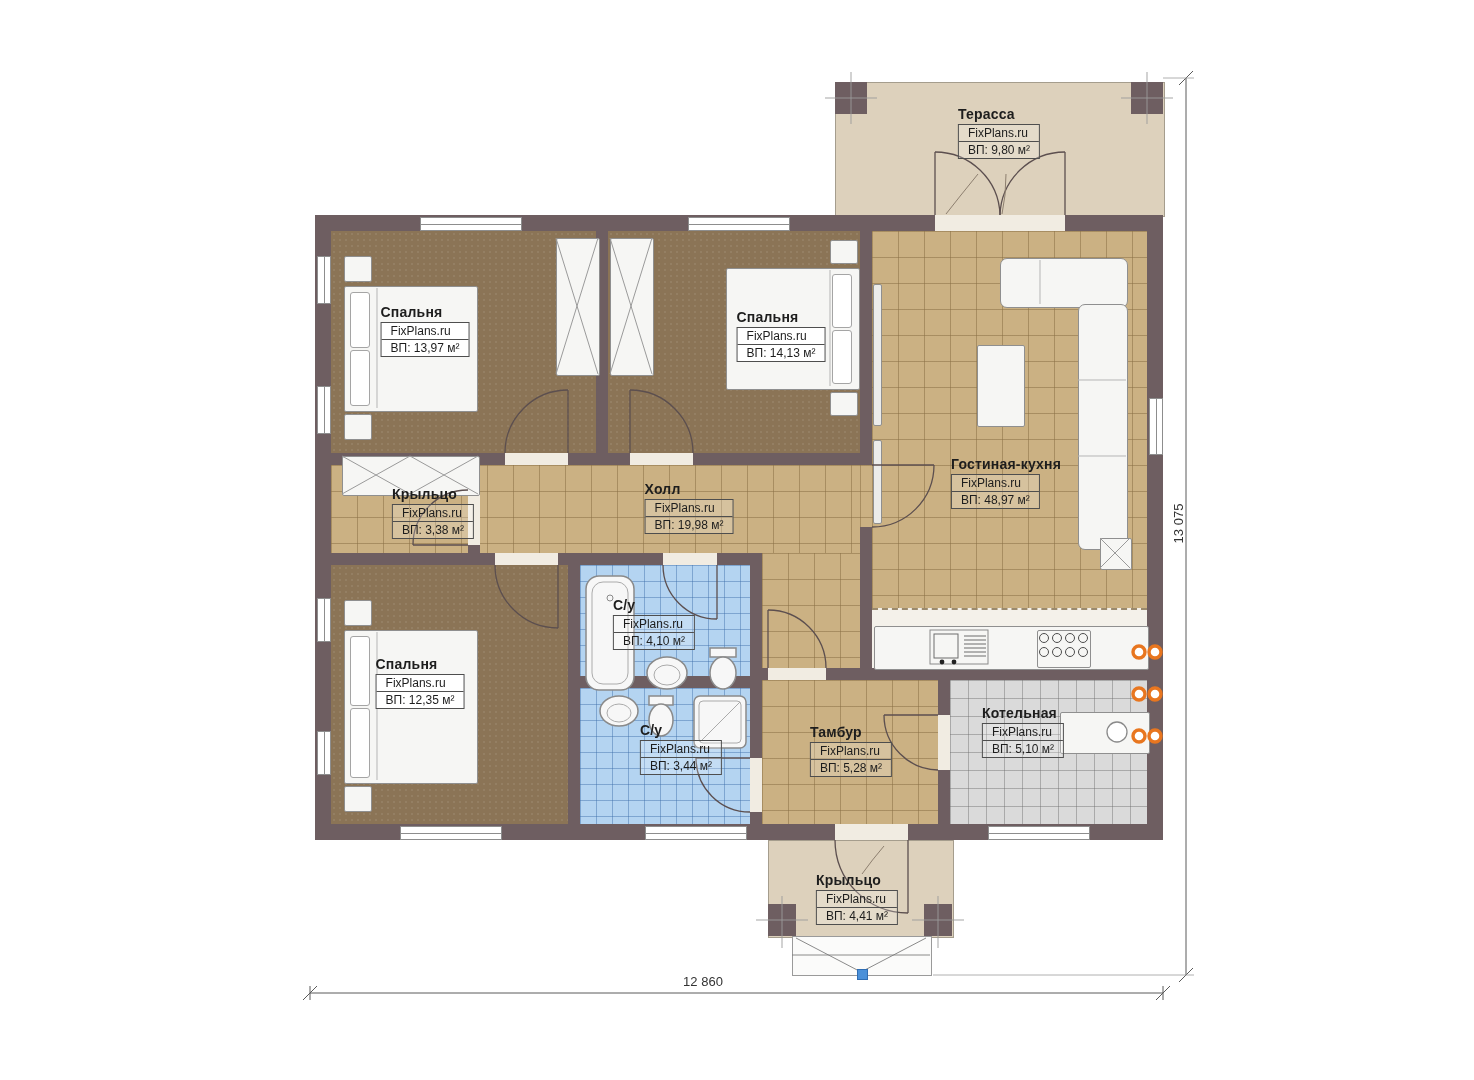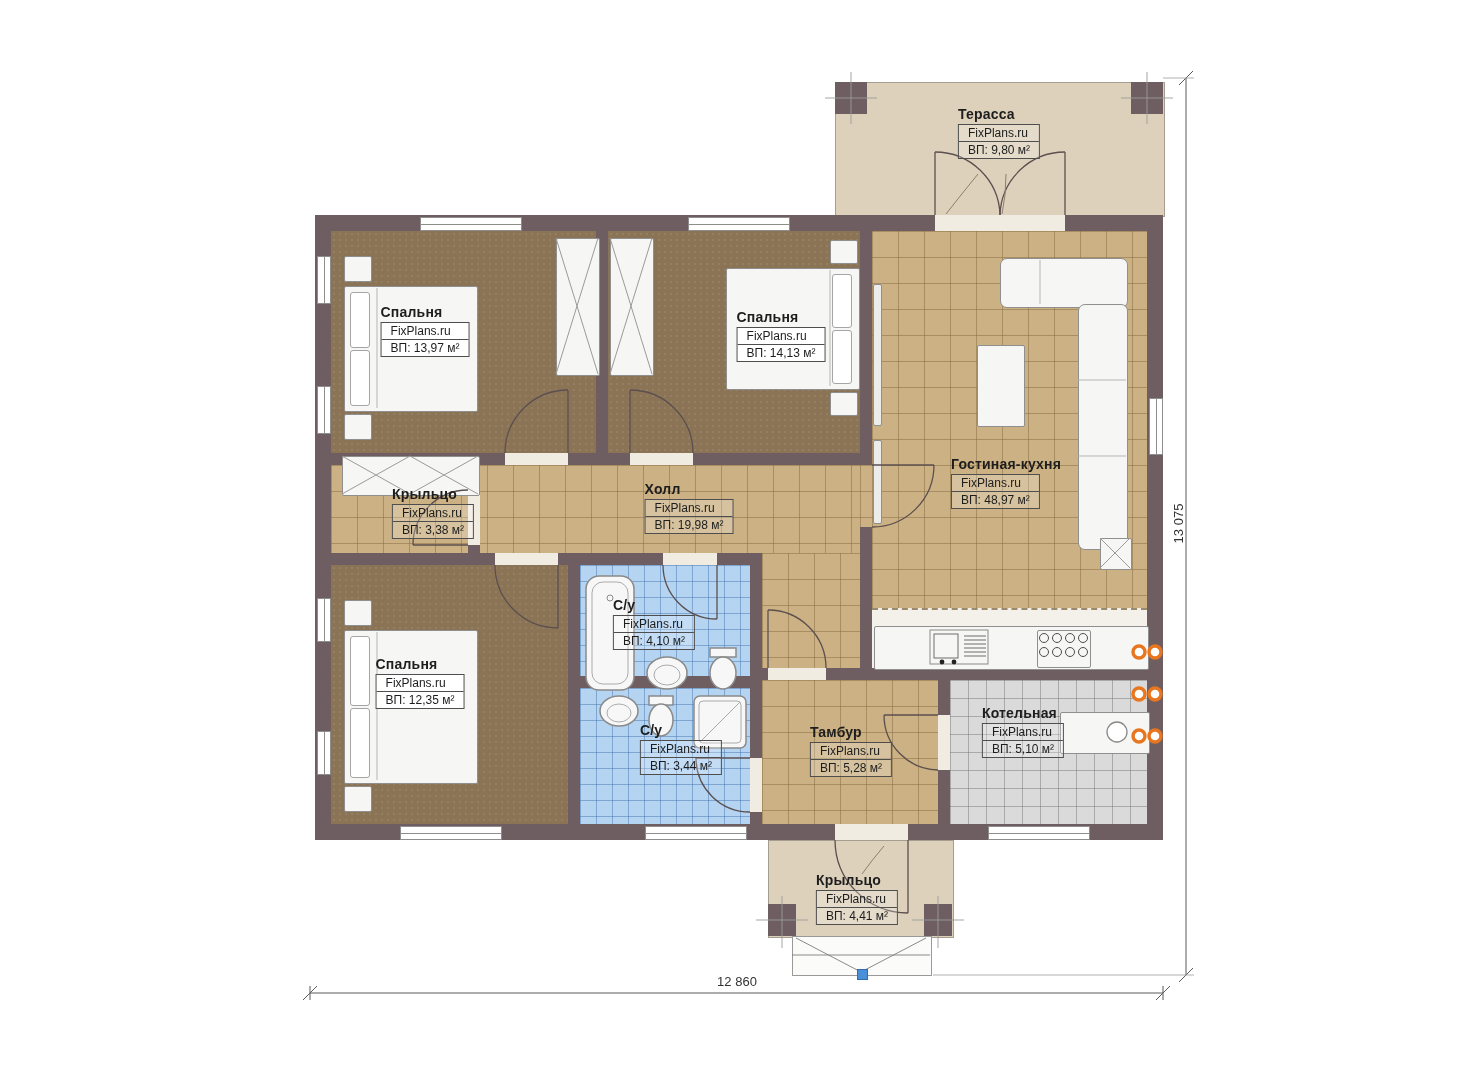--- a/index.html
+++ b/index.html
@@ -364,16 +364,16 @@
     </div>
   </div>
   <div class="room-label" style="left:857px;top:872px;">
     <div class="room-name">Крыльцо</div>
     <div class="room-box">
       <div class="room-brand">FixPlans.ru</div>
       <div class="room-area">ВП: 4,41 м²</div>
     </div>
   </div>
 
-  <div class="dim-text" style="left:699px;top:974px;width:76px;">12 860</div>
+  <div class="dim-text" style="left:665px;top:974px;width:76px;">12 860</div>
   <div class="dim-text" style="left:1143px;top:516px;width:70px;transform:rotate(-90deg);">13 075</div>
 
 </div>
 
 </body></html>

